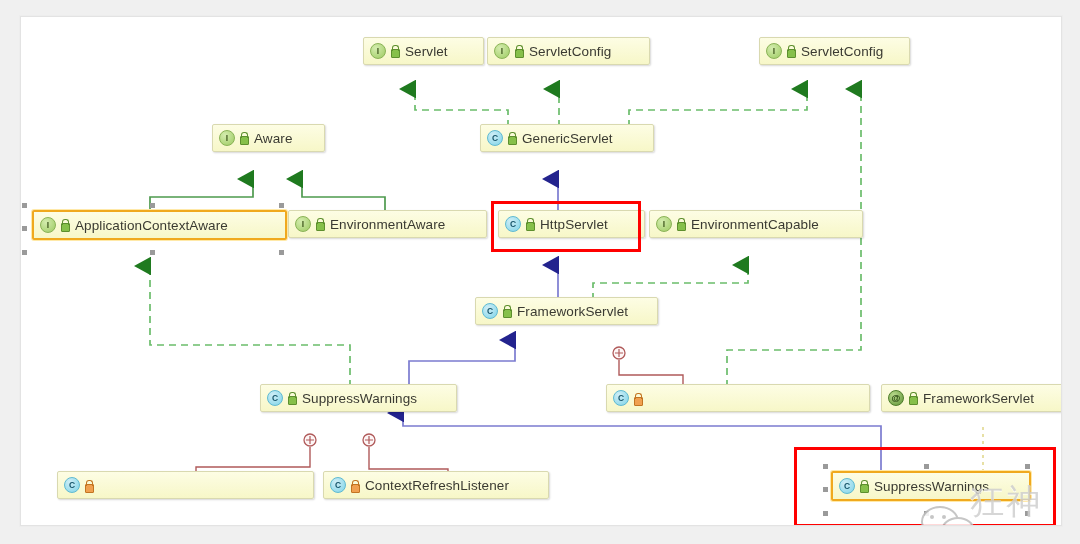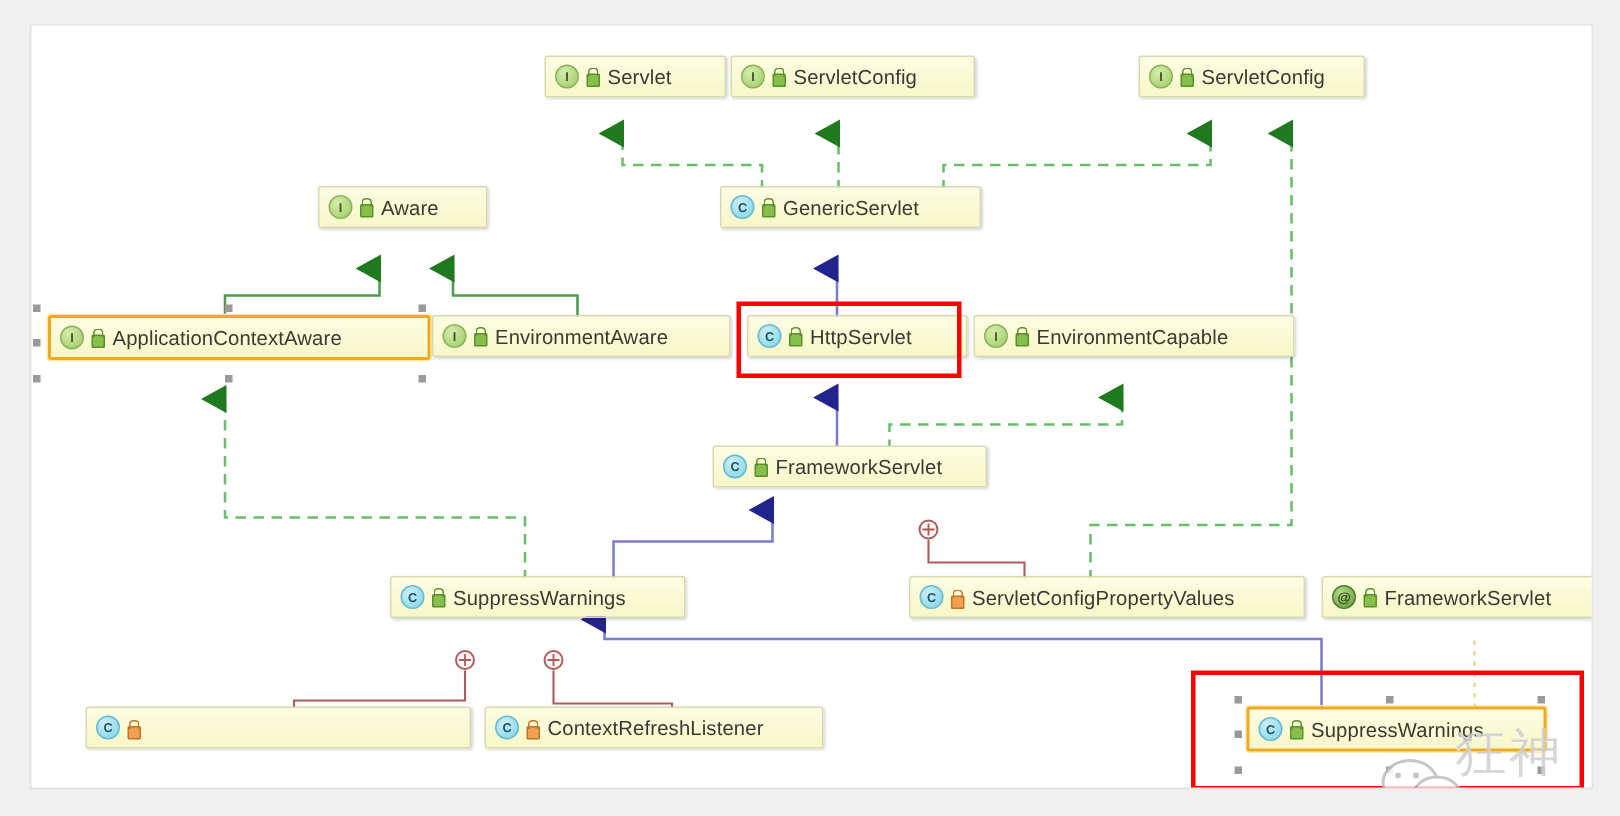--- a/index.html
+++ b/index.html
@@ -246,21 +246,20 @@
 
     <div class="node" style="left:239px;top:367px;width:180px;">
       <span class="badge cls">C</span>
       <span class="vis pub"></span>
       <span class="nm">SuppressWarnings</span>
     </div>
 
     <div class="node" style="left:585px;top:367px;width:247px;">
       <span class="badge cls">C</span>
       <span class="vis priv"></span>
-      <span class="nm">ServletConfigPropertyValues</span>
     </div>
 
     <div class="node" style="left:860px;top:367px;width:175px;">
       <span class="badge anno">@</span>
       <span class="vis pub"></span>
       <span class="nm">FrameworkServlet</span>
     </div>
 
     <div class="node" style="left:36px;top:454px;width:240px;">
       <span class="badge cls">C</span>

